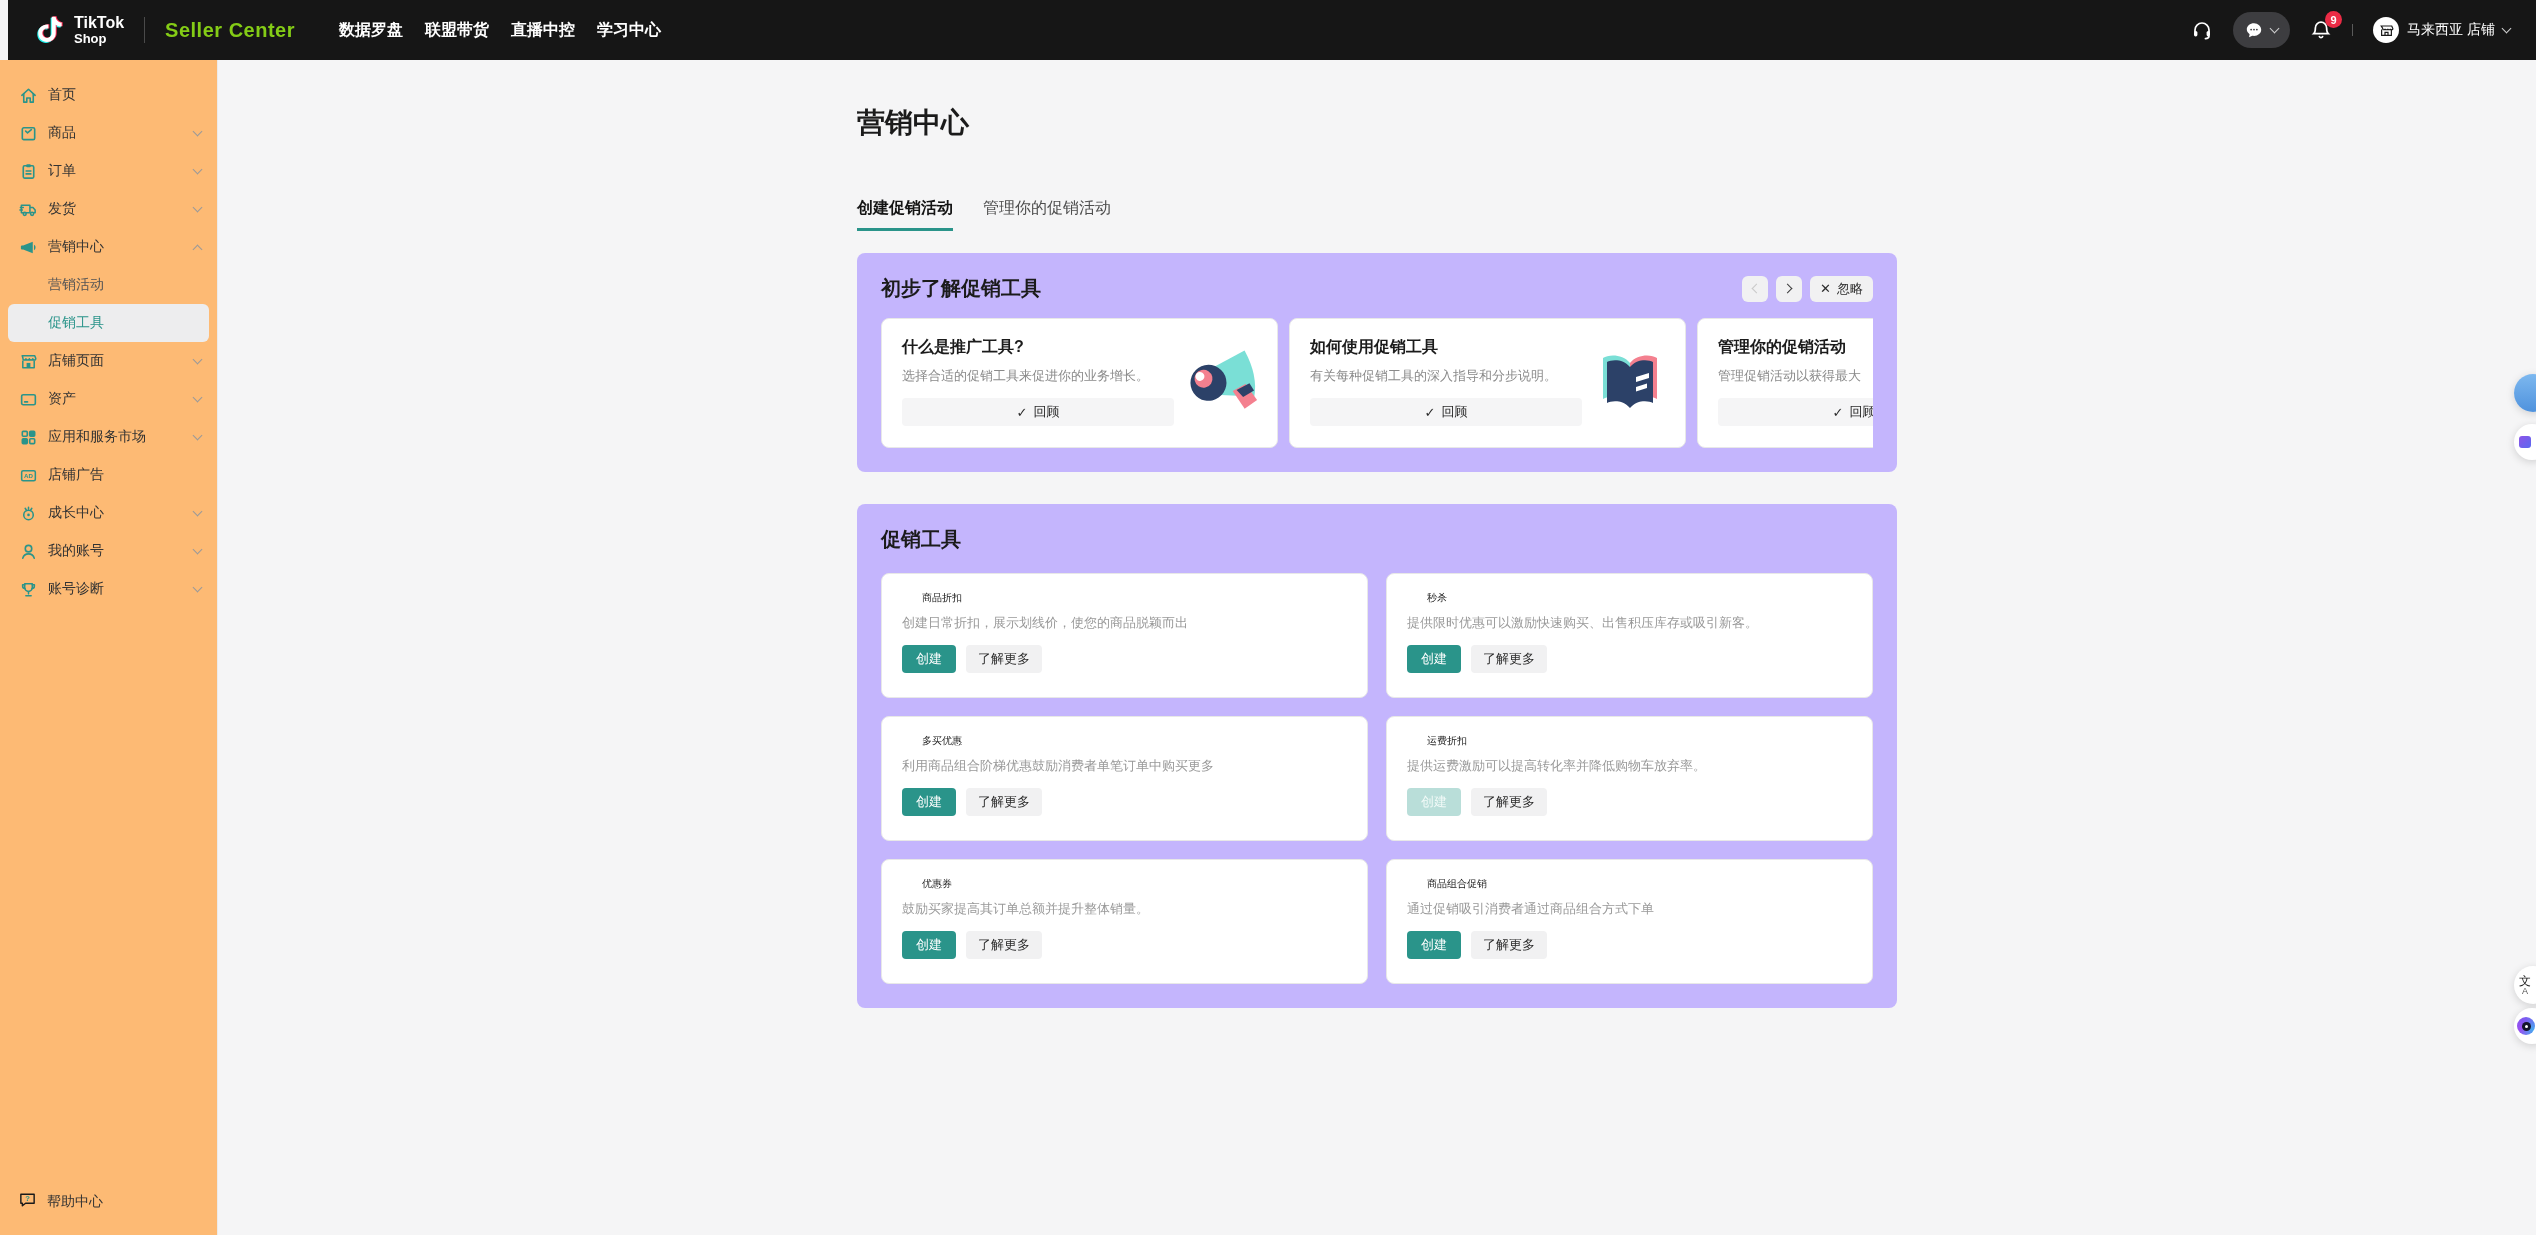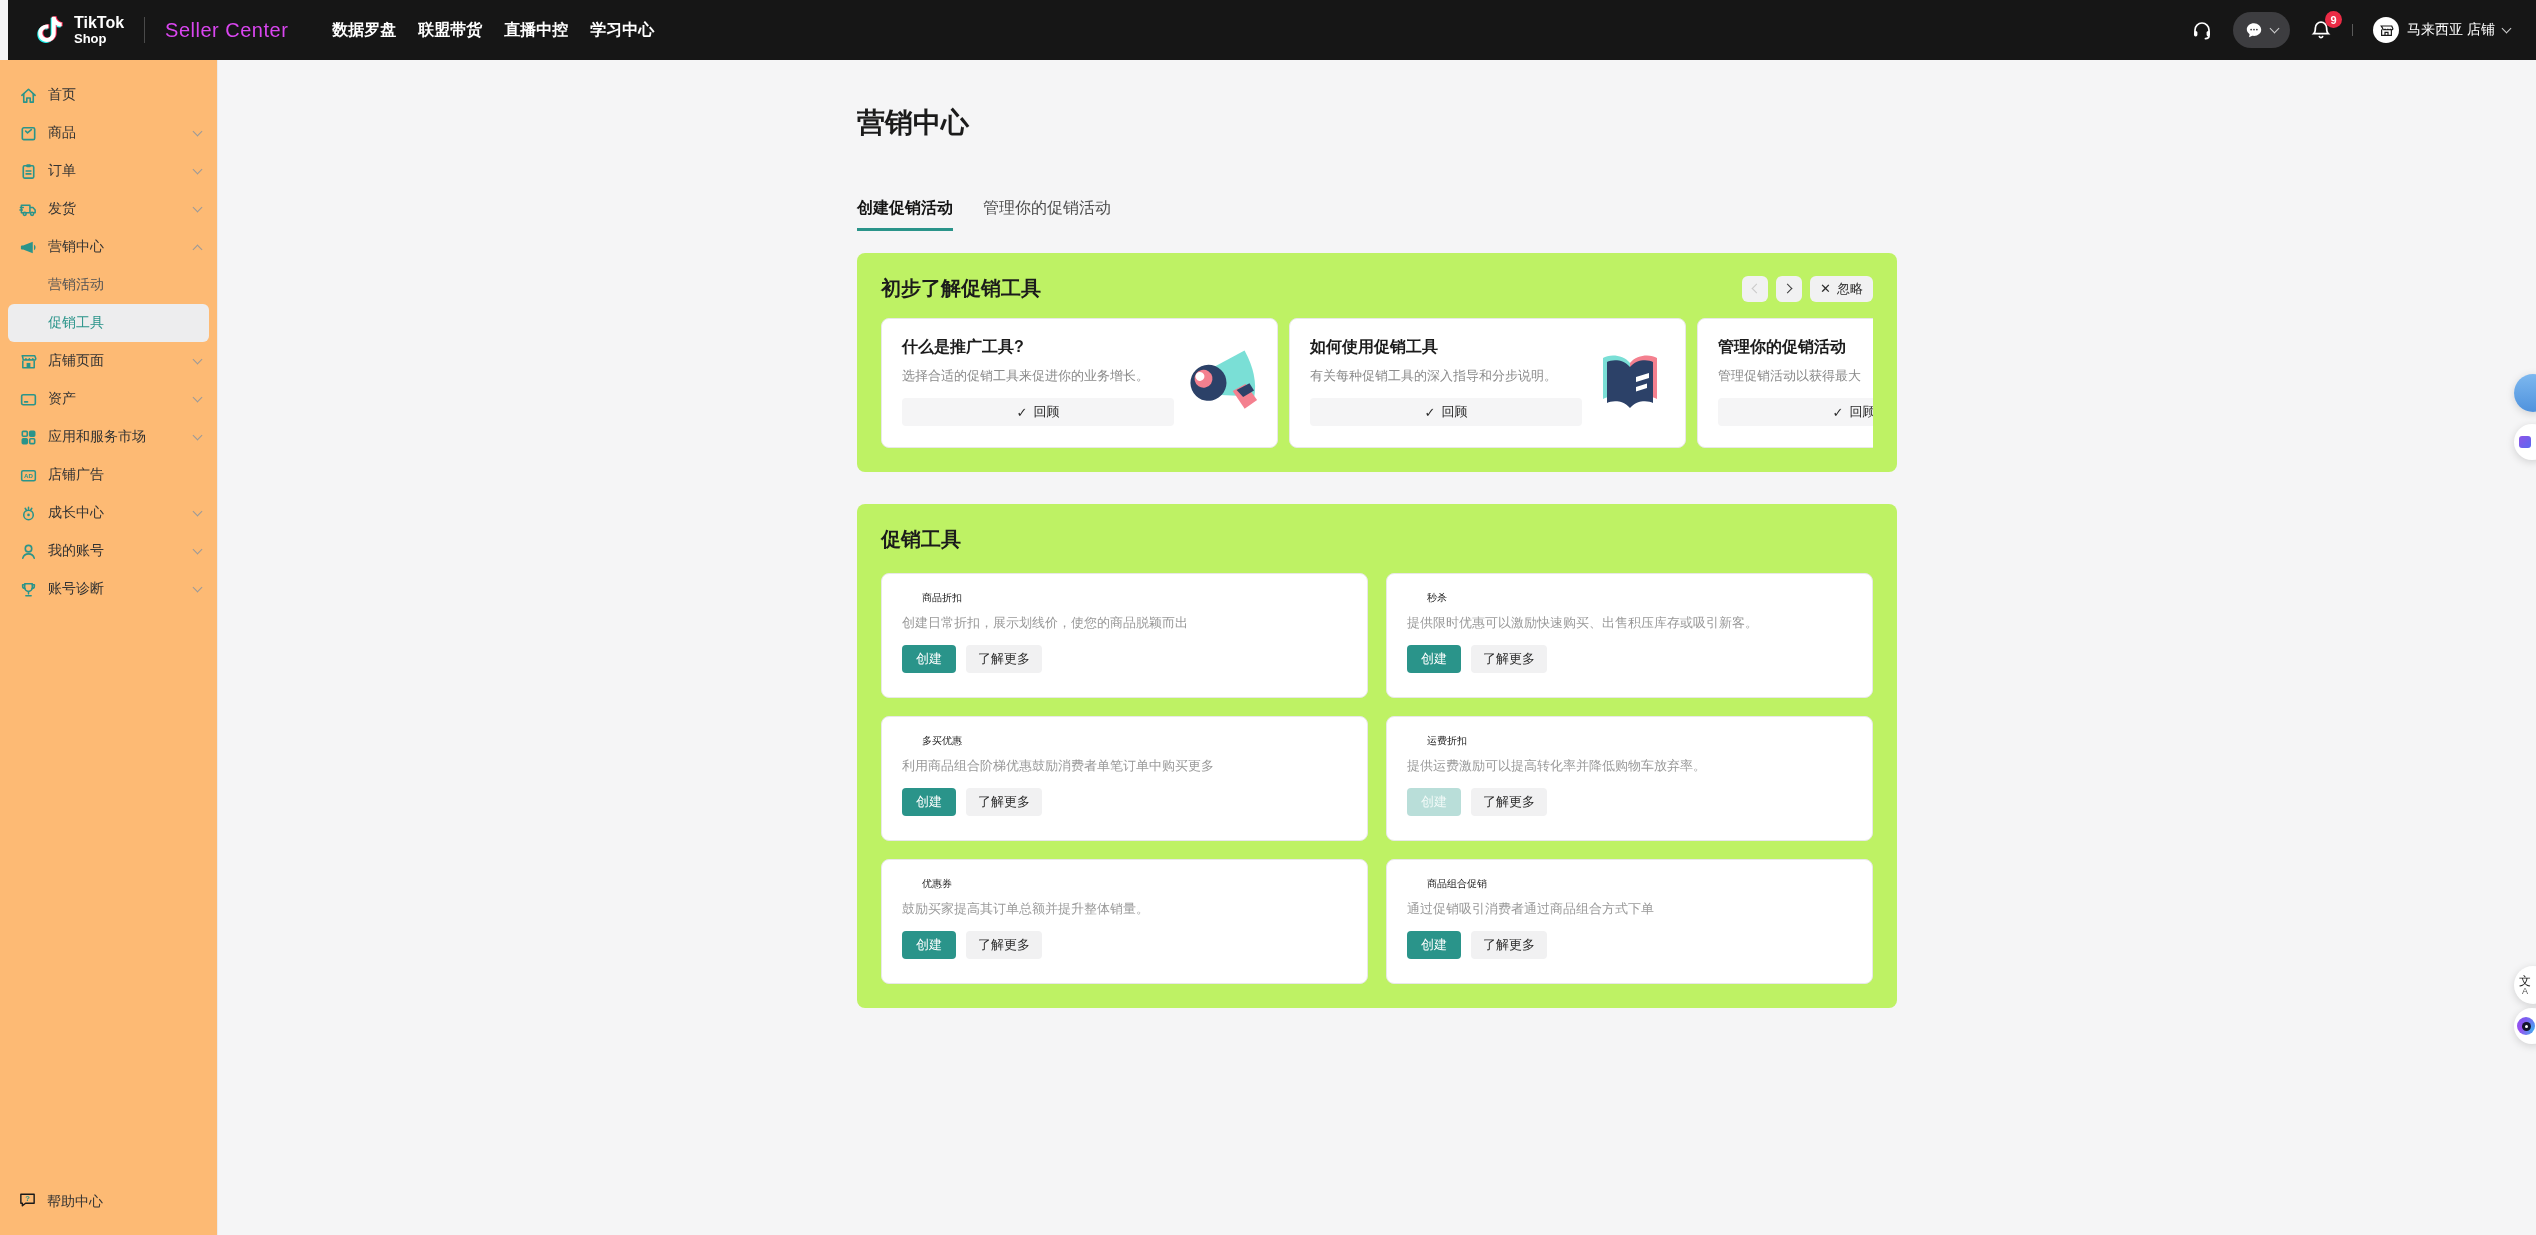--- a/index.html
+++ b/index.html
@@ -10,21 +10,21 @@
   .topbar { position:fixed; top:0; left:8px; right:0; height:60px; background:#161616;
     display:flex; align-items:center; justify-content:space-between; padding:0 26px; z-index:50; }
   .tb-left { display:flex; align-items:center; }
   .logo { display:flex; align-items:center; gap:8px; }
   .logo-note { position:relative; width:32px; height:36px; }
   .logo-note svg { position:absolute; top:0; left:0; }
   .brand-text { color:#fff; line-height:1.05; }
   .brand-line1 { font-size:16px; font-weight:700; }
   .brand-line2 { font-size:13px; font-weight:700; }
   .tb-divider { width:1px; height:26px; background:#4a4a4a; margin:0 20px; }
-  .product-title { color:#d946ef; font-size:20px; font-weight:400; letter-spacing:.5px; }
+  .product-title { color:#84cc16; font-size:20px; font-weight:700; letter-spacing:.5px; }
   .tb-nav { display:flex; align-items:center; margin-left:44px; gap:22px; }
   .tb-nav-item { color:#fff; font-size:16px; font-weight:600; cursor:pointer; }
   .tb-right { display:flex; align-items:center; gap:20px; }
   .icon-btn { display:flex; align-items:center; justify-content:center; cursor:pointer; }
   .msg-pill { height:36px; padding:0 12px; background:#3d3d40; border-radius:18px;
     display:flex; align-items:center; gap:8px; cursor:pointer; }
   .bell-wrap { position:relative; }
   .badge { position:absolute; top:-8px; right:-10px; min-width:17px; height:17px; padding:0 4px;
     background:#eb2b45; border-radius:9px; color:#fff; font-size:11px; font-weight:700;
     display:flex; align-items:center; justify-content:center; }
@@ -54,21 +54,21 @@
 
   
   .content { position:absolute; top:60px; left:218px; right:0; bottom:0; overflow:hidden; }
   .container { width:1040px; margin:0 auto; padding-top:44px; }
   .page-title { font-size:28px; font-weight:700; color:#1b1b1b; }
   .tabs { display:flex; gap:30px; margin-top:22px; }
   .tab { font-size:16px; color:#4d4d4d; padding-bottom:9px; cursor:pointer;
     border-bottom:3px solid transparent;margin-top:34px; }
   .tab.active { color:#141414; font-weight:700; border-bottom-color:#2a948a; }
 
-  .panel { background:#bef264; border-radius:8px; margin-top:22px; padding:22px 24px 24px; }
+  .panel { background:#c4b5fd; border-radius:8px; margin-top:22px; padding:22px 24px 24px; }
   .panel-head { display:flex; align-items:center; justify-content:space-between; }
   .panel-title { font-size:20px; font-weight:700; color:#1b1b1b; }
   .carousel-ctrls { display:flex; align-items:center; gap:8px; }
   .ctrl-btn { width:26px; height:26px; border-radius:6px; background:#f1f1f2;
     display:flex; align-items:center; justify-content:center; cursor:pointer; }
   .arr { width:7px; height:7px; border-right:1.6px solid #3c3c3c; border-bottom:1.6px solid #3c3c3c; }
   .arr.left  { transform:rotate(135deg); margin-left:3px; }
   .arr.right { transform:rotate(-45deg); margin-right:3px; }
   .ctrl-btn.disabled .arr { border-color:#c9c9c9; }
   .dismiss-btn { height:26px; padding:0 10px; border-radius:6px; background:#f1f1f2;

